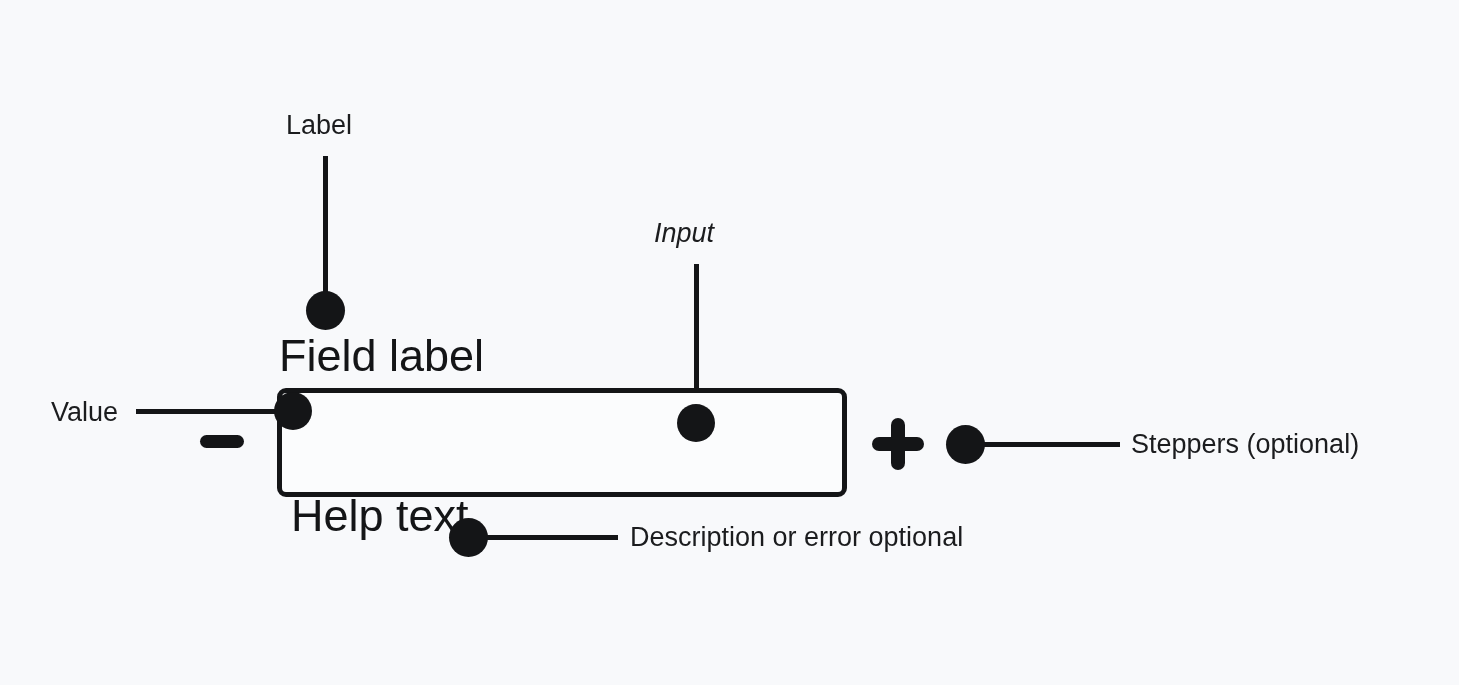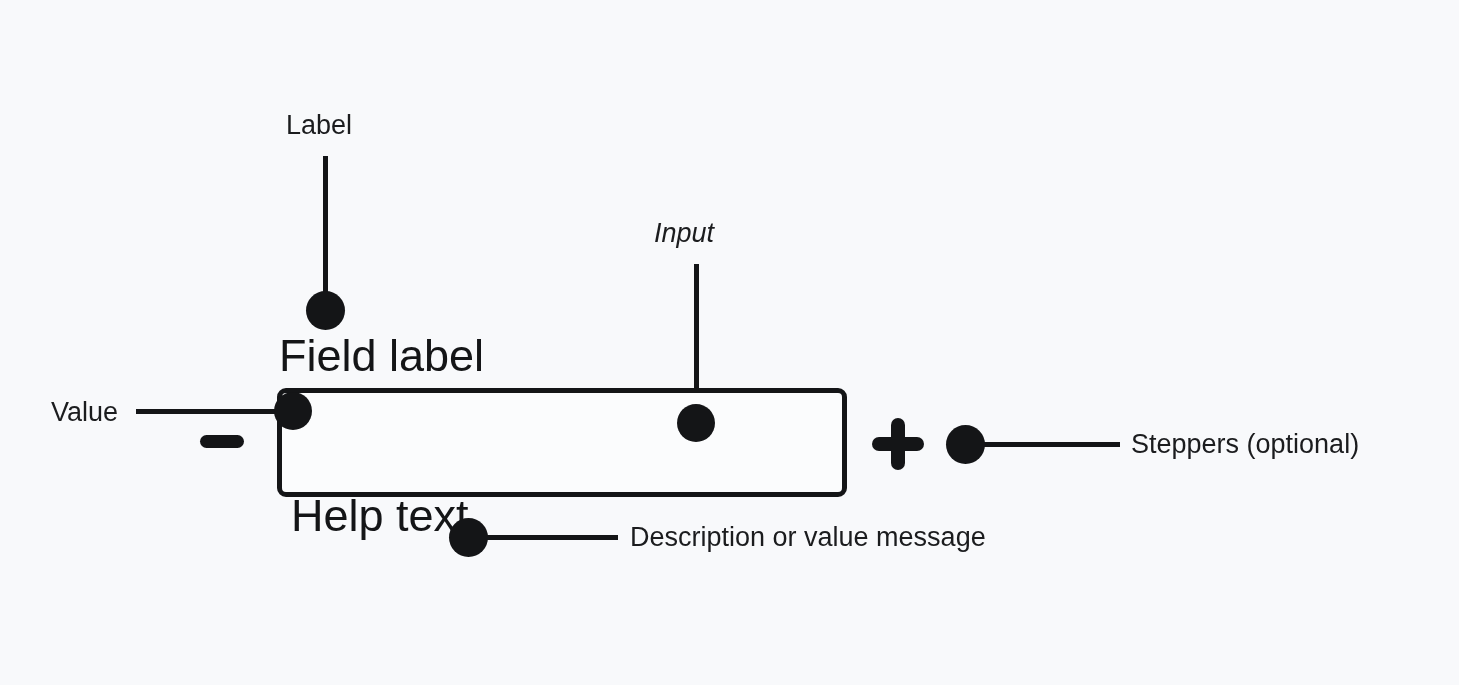--- a/index.html
+++ b/index.html
@@ -144,15 +144,15 @@
     <div class="bar-v"></div>
   </div>
 
   <div class="dot" style="left:946px; top:425px; width:39px; height:39px;"></div>
   <div class="hline" style="left:980px; top:442px; width:140px;"></div>
   <div class="anno" style="left:1131px; top:431px;">Steppers (optional)</div>
 
   <div class="comp" style="left:279px; top:493px;margin-left:12px;">Help text</div>
   <div class="dot" style="left:449px; top:518px; width:39px; height:39px;"></div>
   <div class="hline" style="left:484px; top:535px; width:134px;"></div>
-  <div class="anno" style="left:630px; top:524px;">Description or value message</div>
+  <div class="anno" style="left:630px; top:524px;">Description or error optional</div>
 
 </div>
 
 </body></html>

